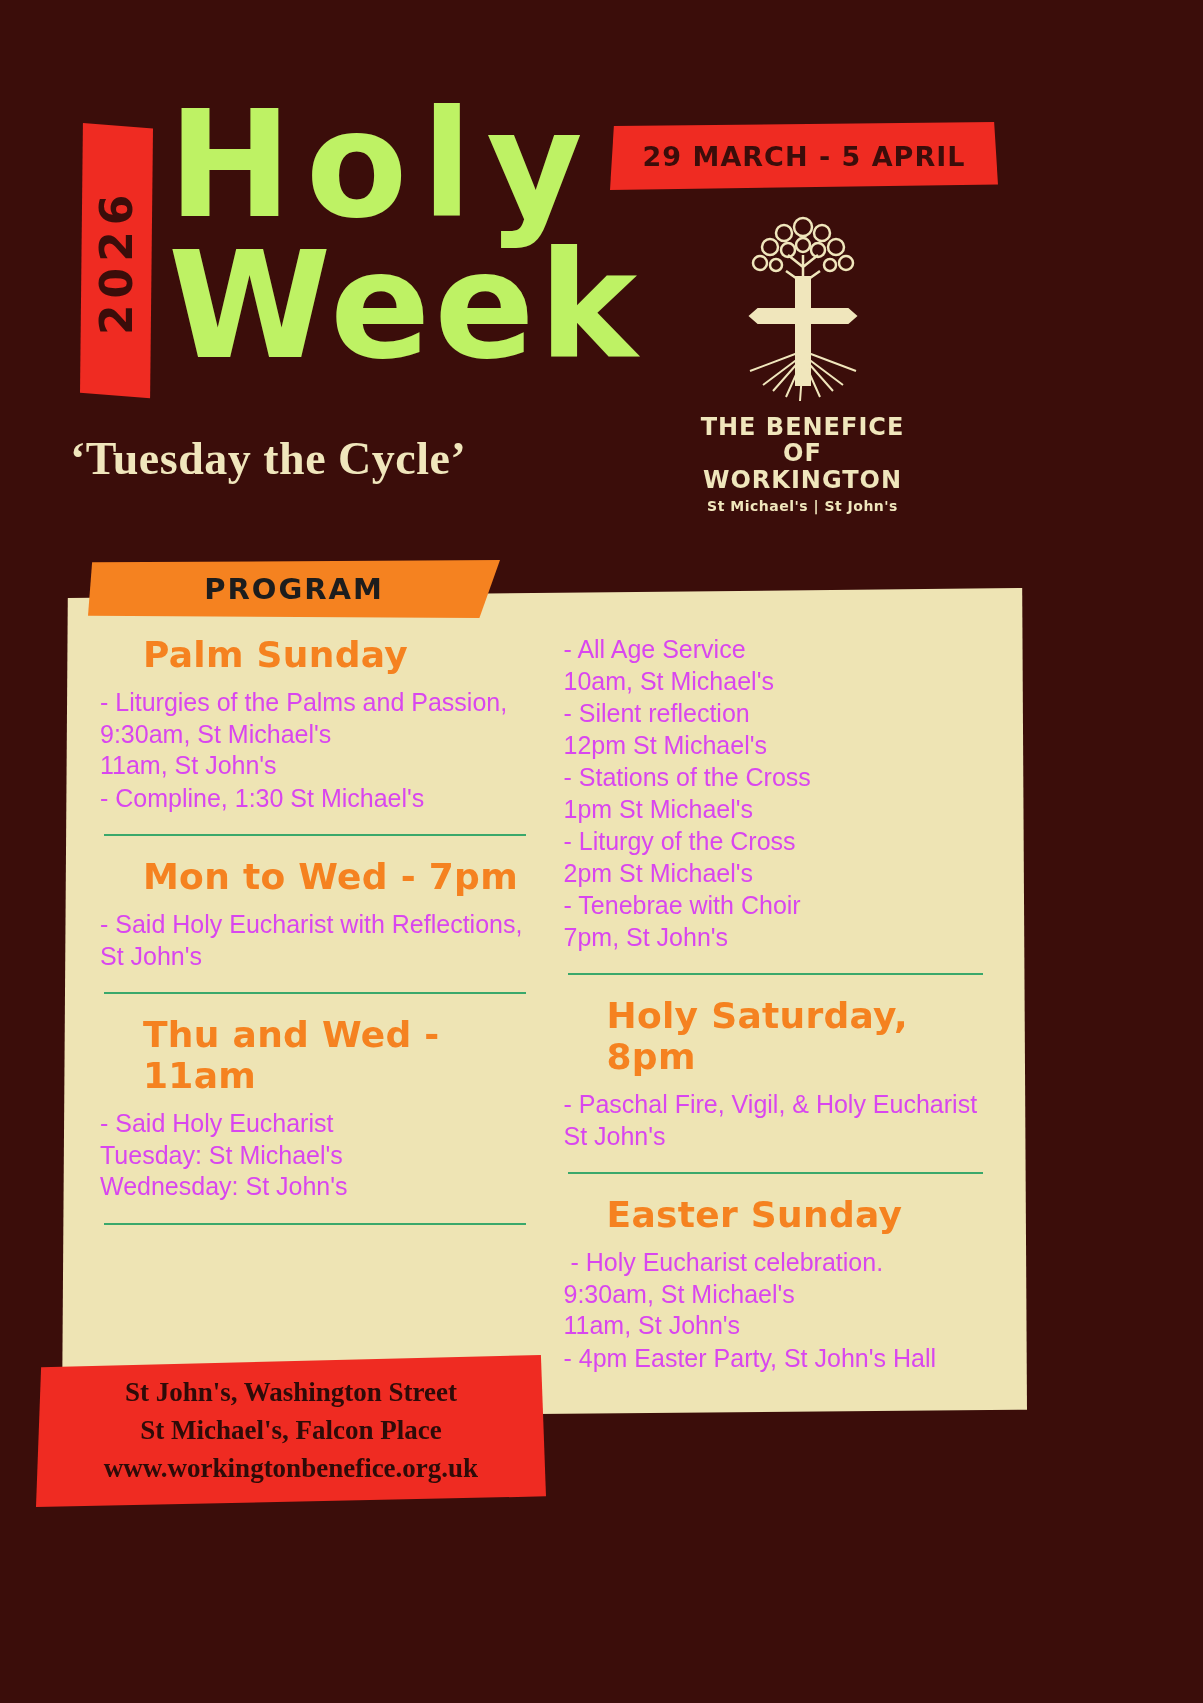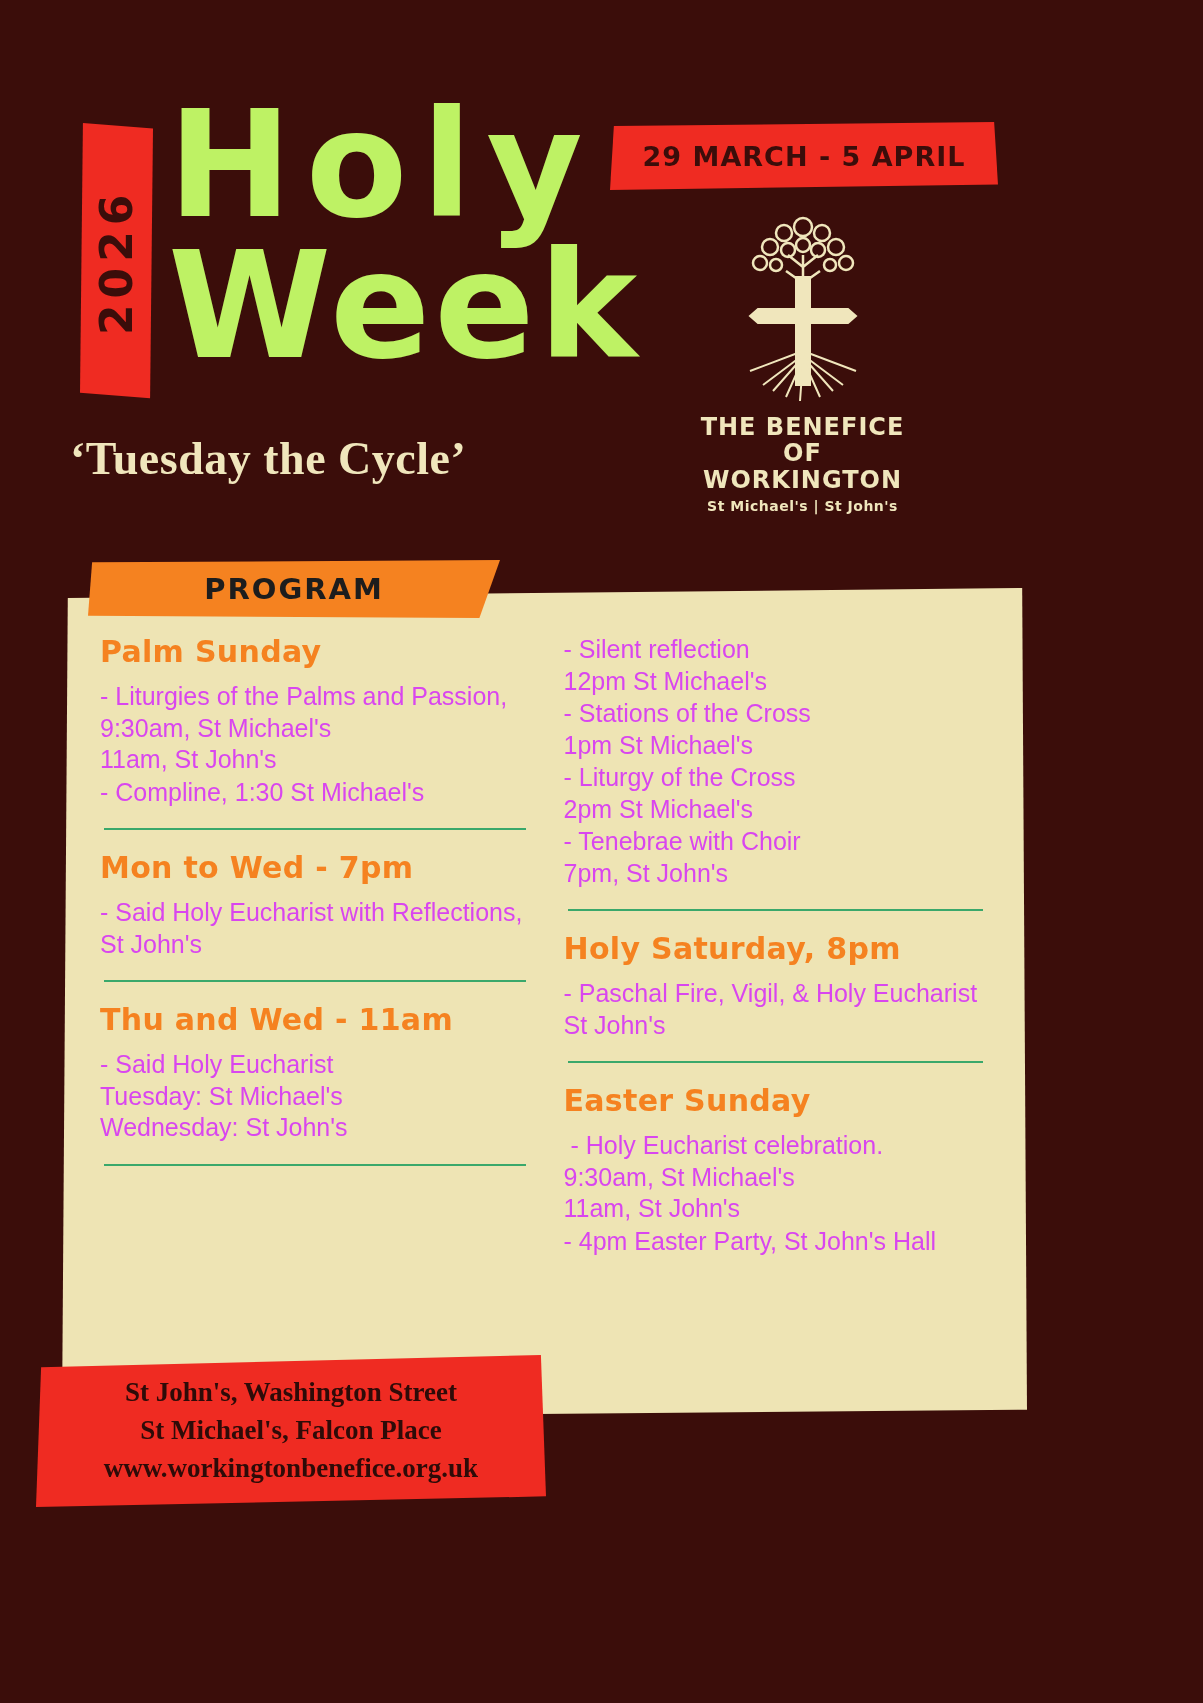--- a/index.html
+++ b/index.html
@@ -159,23 +159,24 @@
     display: flex;
     padding: 46px 28px 20px 38px;
   }
   .col { width: 50%; padding-right: 16px; }
   .col.right { padding-left: 14px; padding-right: 8px; }
 
   .sec-title {
     color: #f58220;
     font-family: "DejaVu Sans", sans-serif;
     font-weight: bold;
-    font-size: 30px;
+    font-size: 36px;
     margin-bottom: 12px;
     letter-spacing: 0.3px;
+    margin-left: 43px;
   }
   .item {
     color: #d946ef;
     font-family: Liberation Sans, sans-serif;
     font-size: 25px;
     line-height: 1.26;
     white-space: pre-line;
   }
   .item + .item { margin-top: 1px; }
   .sec { margin-bottom: 8px; }
@@ -295,20 +296,22 @@
       Wednesday: St John's</div>
     </div>
     <hr class="rule">
 
 
   </div>
 
   <div class="col right">
 
     <div class="sec">
+      <div class="item">- All Age Service
+      10am, St Michael's</div>
       <div class="item">- Silent reflection
      12pm St Michael's</div>
       <div class="item">- Stations of the Cross
      1pm St Michael's</div>
       <div class="item">- Liturgy of the Cross
      2pm St Michael's</div>
       <div class="item">- Tenebrae with Choir
       7pm, St John's</div>
     </div>
     <hr class="rule">

